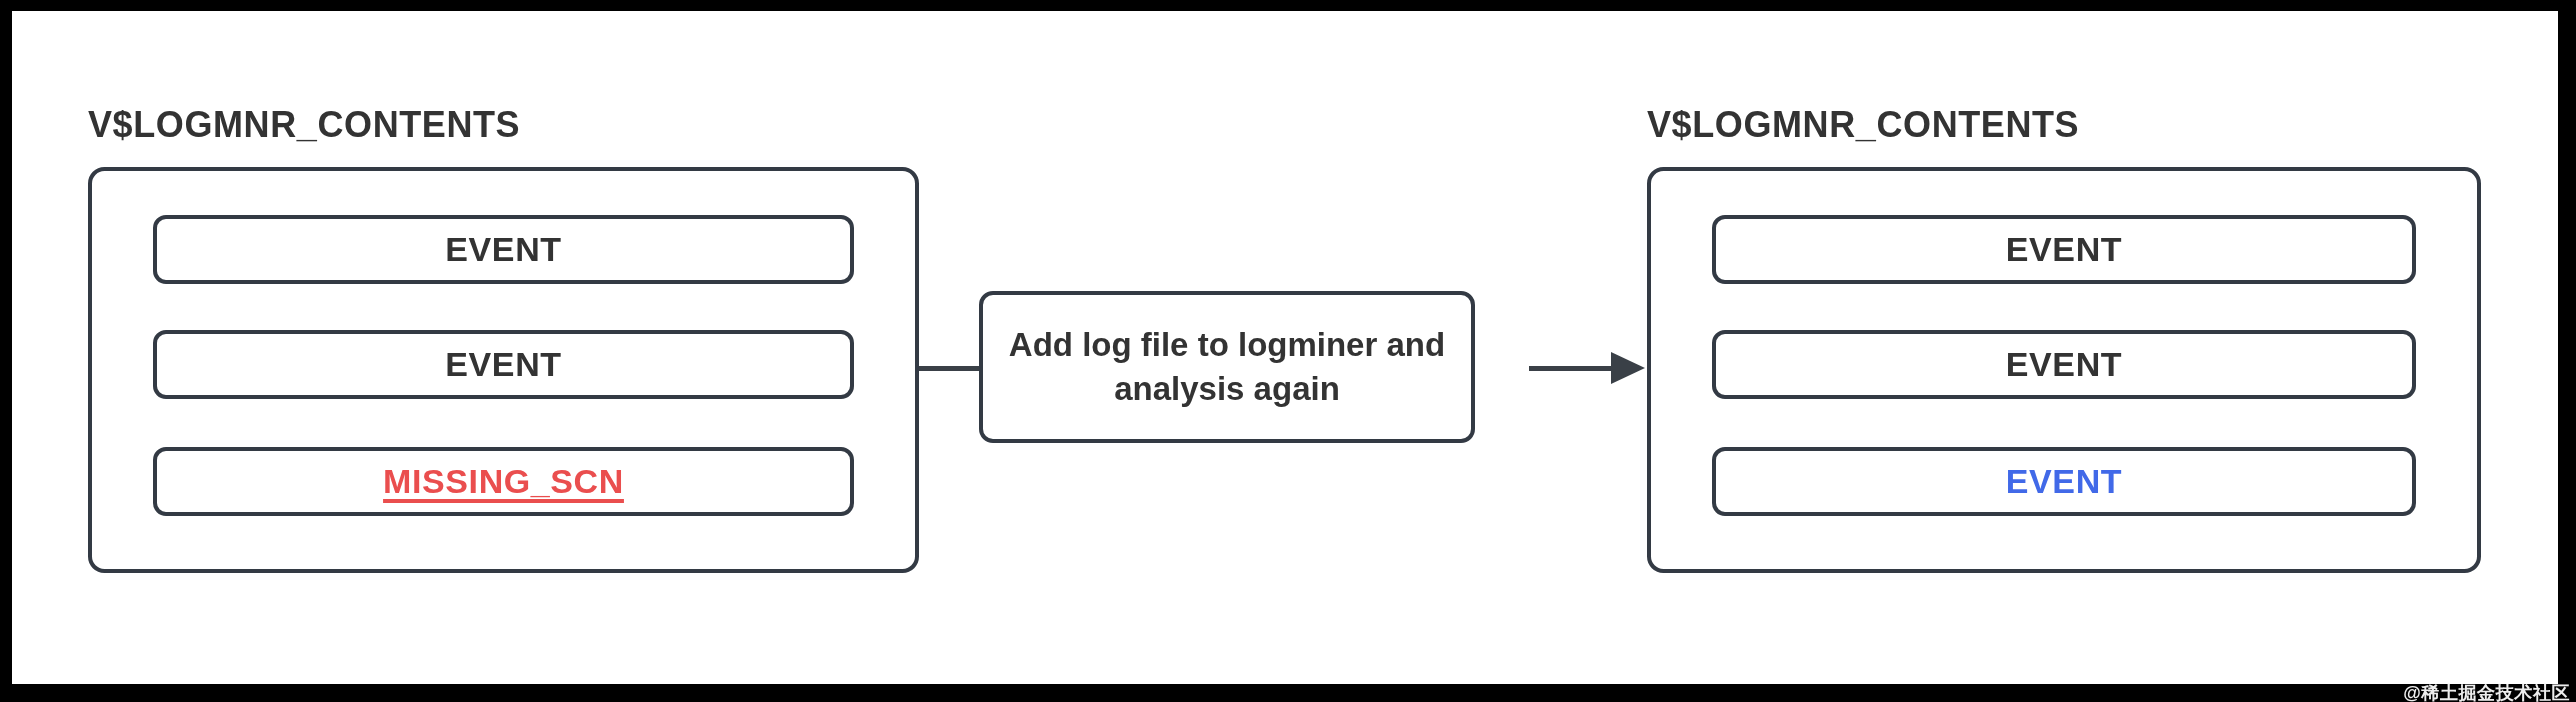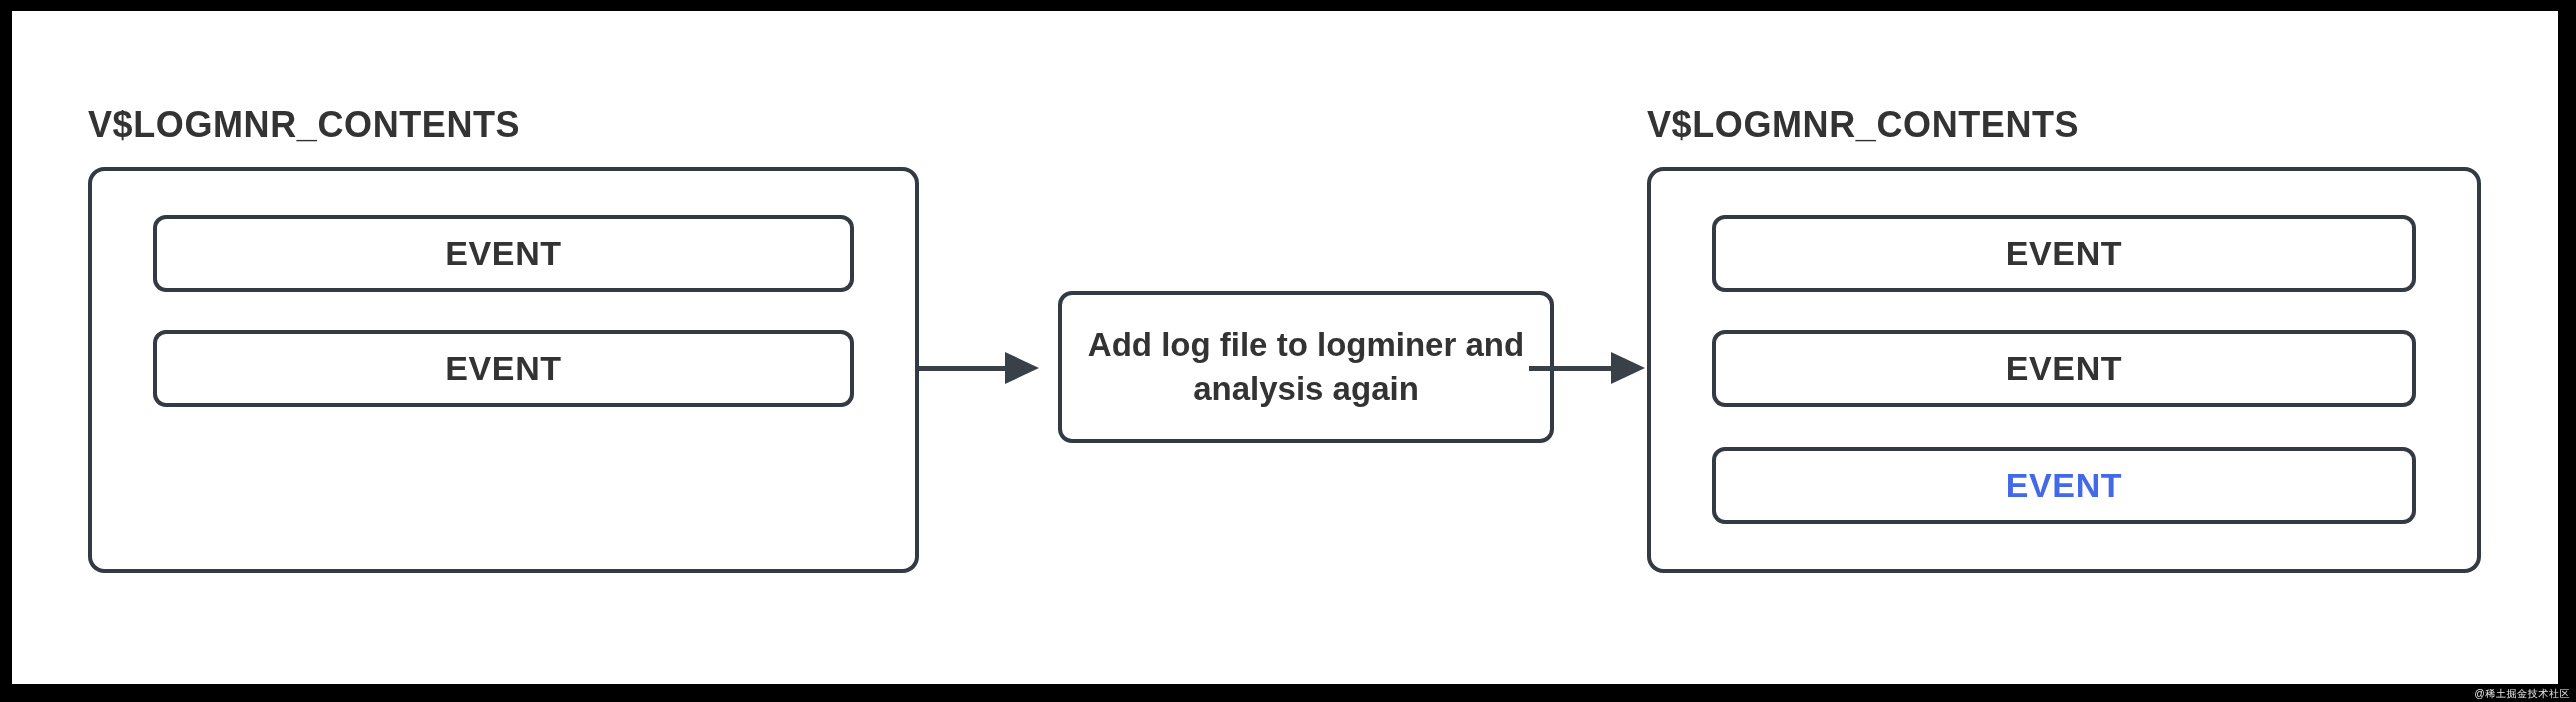--- a/index.html
+++ b/index.html
@@ -22,21 +22,21 @@
   }
   
   .frame-bar{position:absolute;background:var(--frame,#000);z-index:5;}
   #frame-top{left:0;top:0;width:2576px;height:10.5px;}
   #frame-left{left:0;top:0;width:11.7px;height:703px;}
   #frame-right{left:2558px;top:0;width:17.6px;height:703px;}
   #frame-bottom{left:0;top:684px;width:2576px;height:19px;}
   #watermark{
     position:absolute;right:5.9px;bottom:2.3px;z-index:6;
     color:var(--watermark-text,#ededed);
-    font-size:10px;line-height:15px;font-weight:400;
+    font-size:18px;line-height:15px;font-weight:700;
     letter-spacing:0.6px;
   }
   
   .box-title{
     position:absolute;
     text-align:left;
     font-size:36px;font-weight:700;
     color:var(--text-dark,#333);
     letter-spacing:0.6px;
     white-space:nowrap;
@@ -49,21 +49,21 @@
     box-sizing:border-box;
     border:4.7px solid var(--border,#333a44);
     border-radius:16.4px;
     background:var(--canvas,#fff);
   }
   #left-box{left:88px;top:167px;width:831px;height:406px;}
   #right-box{left:1647px;top:167px;width:834px;height:406px;}
   
   .table-row{
     position:absolute;
-    left:61px;right:61px;height:77px;
+    left:61px;right:61px;height:69px;
     box-sizing:border-box;
     border:4.7px solid var(--border,#333a44);
     border-radius:13px;
     background:var(--canvas,#fff);
     display:flex;align-items:center;justify-content:center;
   }
   .row-1{top:44px;}
   .row-2{top:159px;}
   .row-3{top:276px;}
   .row-label{
@@ -75,21 +75,21 @@
   .row-label.red{
     color:var(--missing-red,#ea4e4e);
     text-decoration:underline;
     text-decoration-thickness:3.5px;
     text-underline-offset:5.9px;
   }
   .row-label.blue{color:var(--event-blue,#4169e8);}
   
   #process-box{
     position:absolute;
-    left:1058px;top:291px;width:496px;height:152px;
+    left:979px;top:291px;width:496px;height:152px;
     box-sizing:border-box;
     border:4.7px solid var(--border,#333a44);
     border-radius:14px;
     background:var(--canvas,#fff);
     display:flex;align-items:center;justify-content:center;
   }
   #process-label{
     width:445px;
     text-align:center;
     font-size:33px;line-height:44px;font-weight:700;
@@ -122,20 +122,23 @@
   <div class="box-title" id="left-title">V$LOGMNR_CONTENTS</div>
   <div class="box-title" id="right-title">V$LOGMNR_CONTENTS</div>
 
   <div class="table-box" id="left-box">
     <div class="table-row row-1">
       <span class="row-label">EVENT</span>
     </div>
     <div class="table-row row-2">
       <span class="row-label">EVENT</span>
     </div>
+    <div class="table-row row-3">
+      <span class="row-label red">MISSING_SCN</span>
+    </div>
   </div>
 
   <div class="arrow-line" id="arrow1-line"></div>
   <div class="arrow-head" id="arrow1-head"></div>
 
   <div id="process-box">
     <div id="process-label">Add log file to logminer and analysis again</div>
   </div>
 
   <div class="arrow-line" id="arrow2-line"></div>

